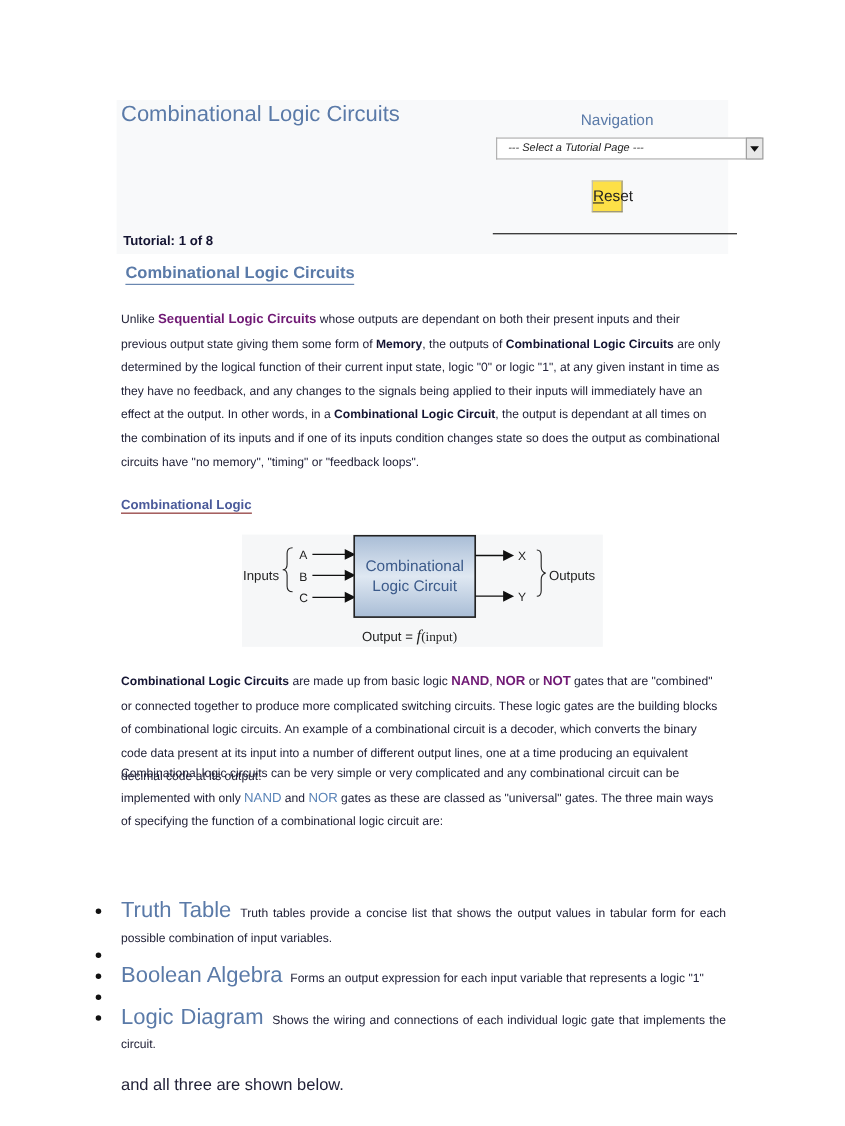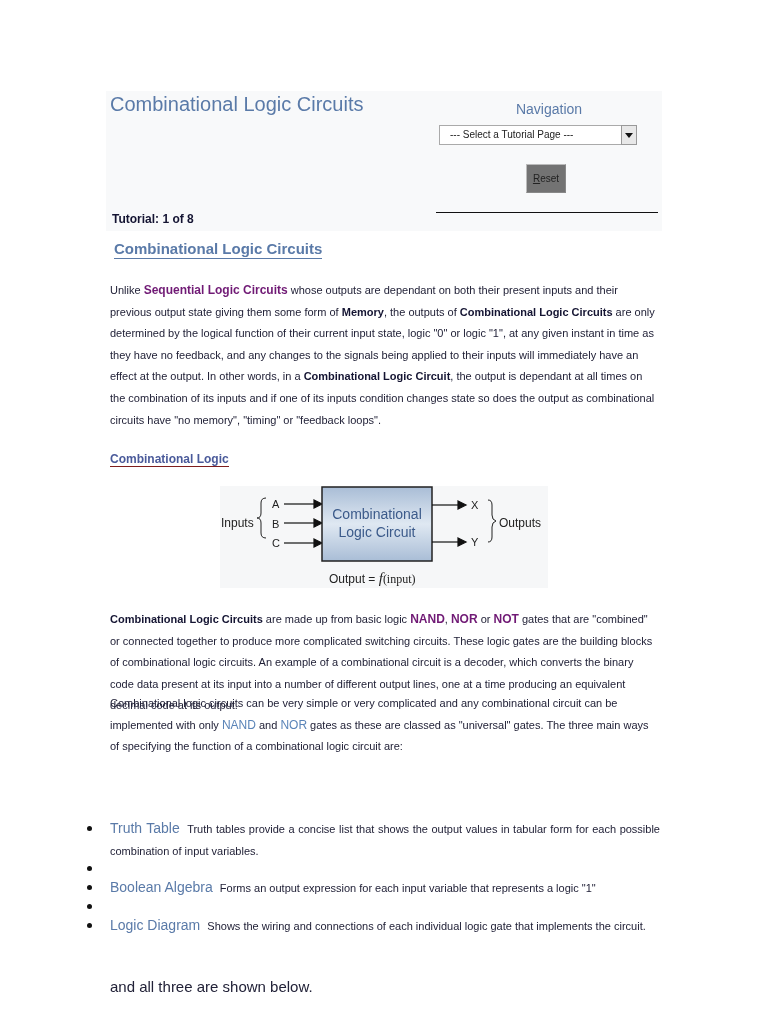--- a/index.html
+++ b/index.html
@@ -11,43 +11,43 @@
       background: #f8f9fa;
     }
     .page-title {
       position: absolute; left: 4px; top: 2px;
       font-size: 20px; color: #5a7aa8; font-weight: normal;
     }
     .tutorial-count {
       position: absolute; left: 6px; top: 121px;
       font-size: 12px; font-weight: bold; color: #141432;
     }
-    .nav-panel { position: absolute; left: 330px; top: 0; width: 222px; height: 140px; }
+    .nav-panel { position: absolute; left: 342px; top: 0; width: 222px; height: 140px; }
     .nav-title {
       position: absolute; left: 0; top: 10px; width: 226px; text-align: center;
       font-size: 14px; color: #5a7aa8;
     }
     .nav-select {
-      position: absolute; left: 3px; top: 34px; width: 196px; height: 20px;
+      position: absolute; left: 3px; top: 34px; width: 241px; height: 20px;
       background: #fff; border: 1px solid #aaa; border-right: none;
-      font-size: 10px; color: #222; padding: 3px 0 0 10px;
+      font-size: 10px; color: #222; padding: 3px 0 0 10px; font-style: italic;
     }
     .nav-select-btn {
       position: absolute; right: -2px; top: -1px; width: 16px; height: 20px;
       background: #e8e8e8; border: 1px solid #999;
       display: flex; align-items: center; justify-content: center;
     }
     .nav-select-btn .tri {
       width: 0; height: 0; border-left: 4px solid transparent; border-right: 4px solid transparent;
       border-top: 5px solid #111;
     }
     .reset-btn {
-      position: absolute; left: 90px; top: 73px; width: 40px; height: 29px;
-      background: #737373; border: 1px solid #bbb; border-right-color: #888; border-bottom-color: #888;
-      font-size: 10px; color: #222; text-align: center; line-height: 27px;
+      position: absolute; left: 90px; top: 73px; width: 28px; height: 29px;
+      background: #fde047; border: 1px solid #bbb; border-right-color: #888; border-bottom-color: #888;
+      font-size: 14px; color: #222; text-align: center; line-height: 27px;
       font-family: "Liberation Sans", sans-serif;
     }
     .reset-btn u { text-decoration: underline; }
     .nav-rule {
       position: absolute; left: 0; top: 121px; width: 222px; height: 1px; background: #111;
     }
 
     .section-title {
       position: absolute; left: 114px; top: 240px;
       font-size: 15px; font-weight: bold; color: #5a7aa8;
@@ -75,21 +75,21 @@
     .figure {
       position: absolute; left: 220px; top: 486px; width: 328px; height: 102px;
       background: #f6f7f8;
     }
 
     .bullets { position: absolute; left: 85px; top: 817px; width: 575px; }
     .bullet-row { position: relative; padding-left: 25px; font-size: 11px; color: #222238; line-height: 22px; }
     .bullet-row::before {
       content: ""; position: absolute; left: 2px; top: 9px; width: 5px; height: 5px; border-radius: 50%; background: #111;
     }
-    .bullet-term { font-size: 14px; color: #5a7aa8; margin-right: 4px; }
+    .bullet-term { font-size: 20px; color: #5a7aa8; margin-right: 4px; }
     .bullet-desc { text-align: justify; }
     .b1 { position: absolute; top: 0; }
     .b2 { position: absolute; top: 40px; }
     .b3 { position: absolute; top: 59px; }
     .b4 { position: absolute; top: 78px; }
     .b5 { position: absolute; top: 97px; }
 
     .closing { position: absolute; left: 110px; top: 978px; font-size: 15px; color: #222238; }
   </style>
 </head>

